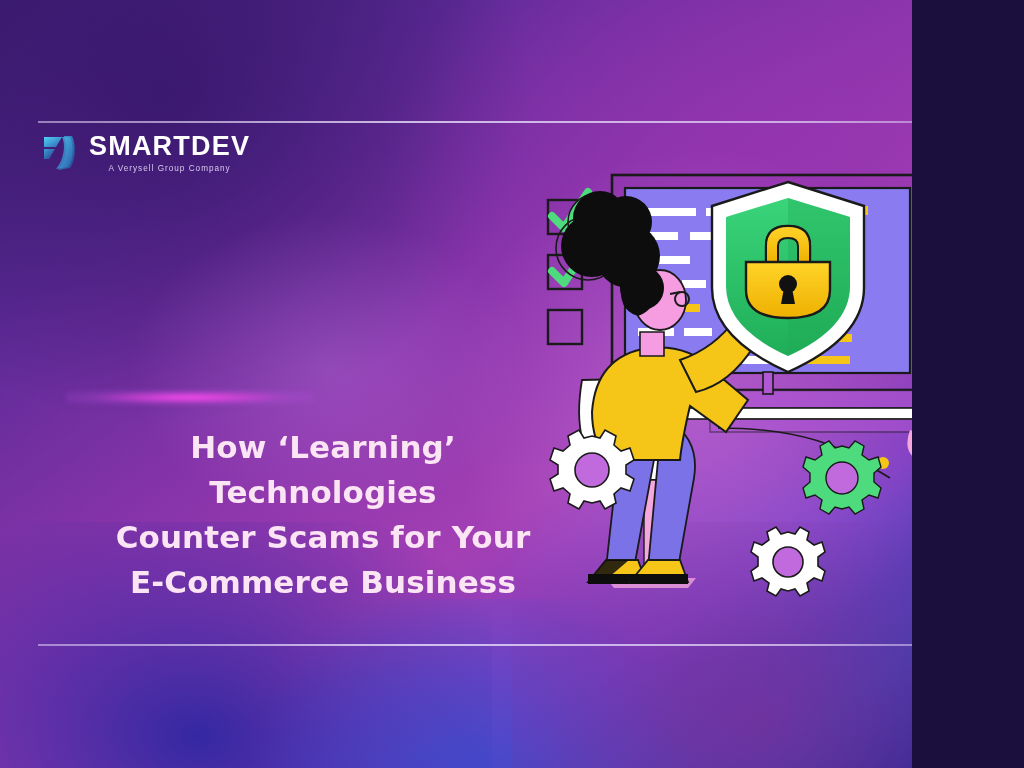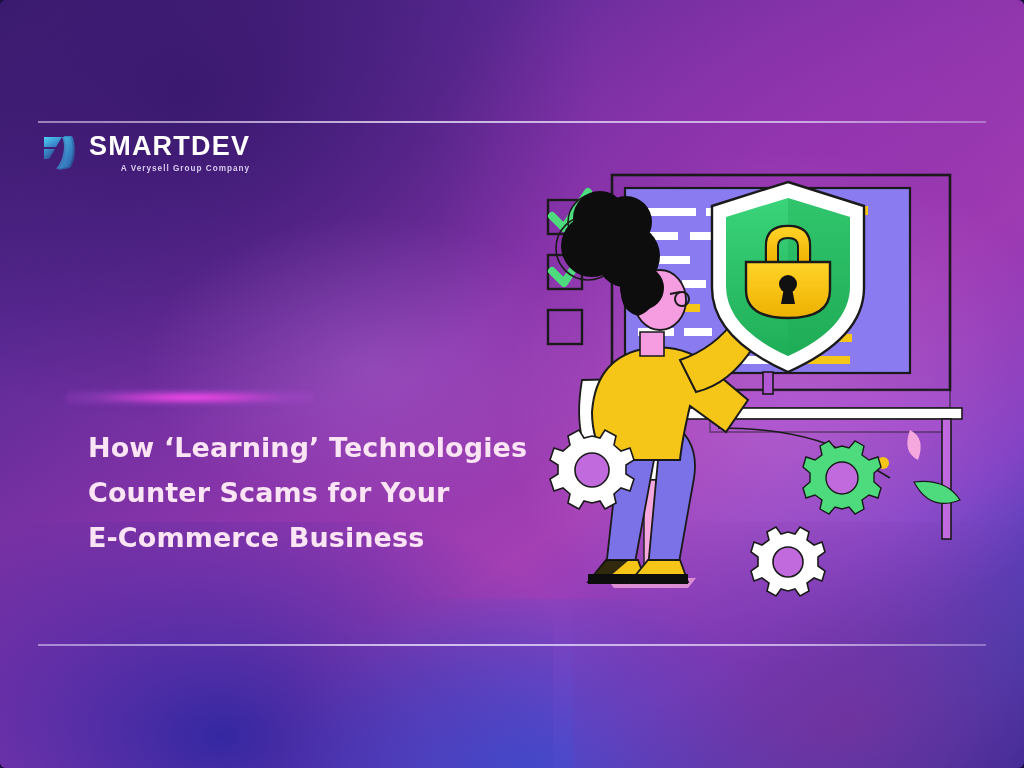--- a/index.html
+++ b/index.html
@@ -2,25 +2,24 @@
 <html><head>
 <meta charset="utf-8">
 <style>
   html, body {
     margin: 0;
     padding: 0;
     background: #1a0f3d;
   }
   #canvas {
     position: relative;
-    width: 1024px;
+    width: 912px;
     height: 768px;
     overflow: hidden;
     font-family: "Liberation Sans", sans-serif;
-    border-radius: 6px;
   }
 
   
   .bg-base {
     position: absolute;
     inset: 0;
     background: linear-gradient(145deg,
         #3a1d6e 0%,
         #5c2a96 22%,
         #8b35ab 46%,
@@ -115,25 +114,25 @@
   .logo-word {
     font-size: 27px;
     font-weight: 700;
     letter-spacing: 1.2px;
     color: #ffffff;
     font-family: "Liberation Sans", sans-serif;
   }
   .logo-tagline {
     margin-top: 5px;
     font-size: 8.2px;
-    font-weight: 700;
+    font-weight: 400;
     letter-spacing: 1.0px;
     color: #d8cbee;
     white-space: nowrap;
-    text-align: right;
+    text-align: center;
     font-family: "Liberation Sans", sans-serif;
   }
 
   
   .headline {
     position: absolute;
     left: 88px;
     top: 202px;
     width: 470px;
     color: #ffffff;
@@ -160,26 +159,27 @@
     filter: blur(2.2px);
   }
 
   
   .subtitle {
     position: absolute;
     left: 88px;
     top: 425px;
     width: 470px;
     color: #fbe4f4;
-    font-size: 27px;
+    font-size: 31px;
     font-weight: 700;
     line-height: 45px;
     letter-spacing: 0.1px;
     font-family: "DejaVu Sans", sans-serif;
     white-space: pre-line;
+    text-align: center;
   }
 
   
   .illustration {
     position: absolute;
     left: 530px;
     top: 160px;
     width: 470px;
     height: 470px;
   }

